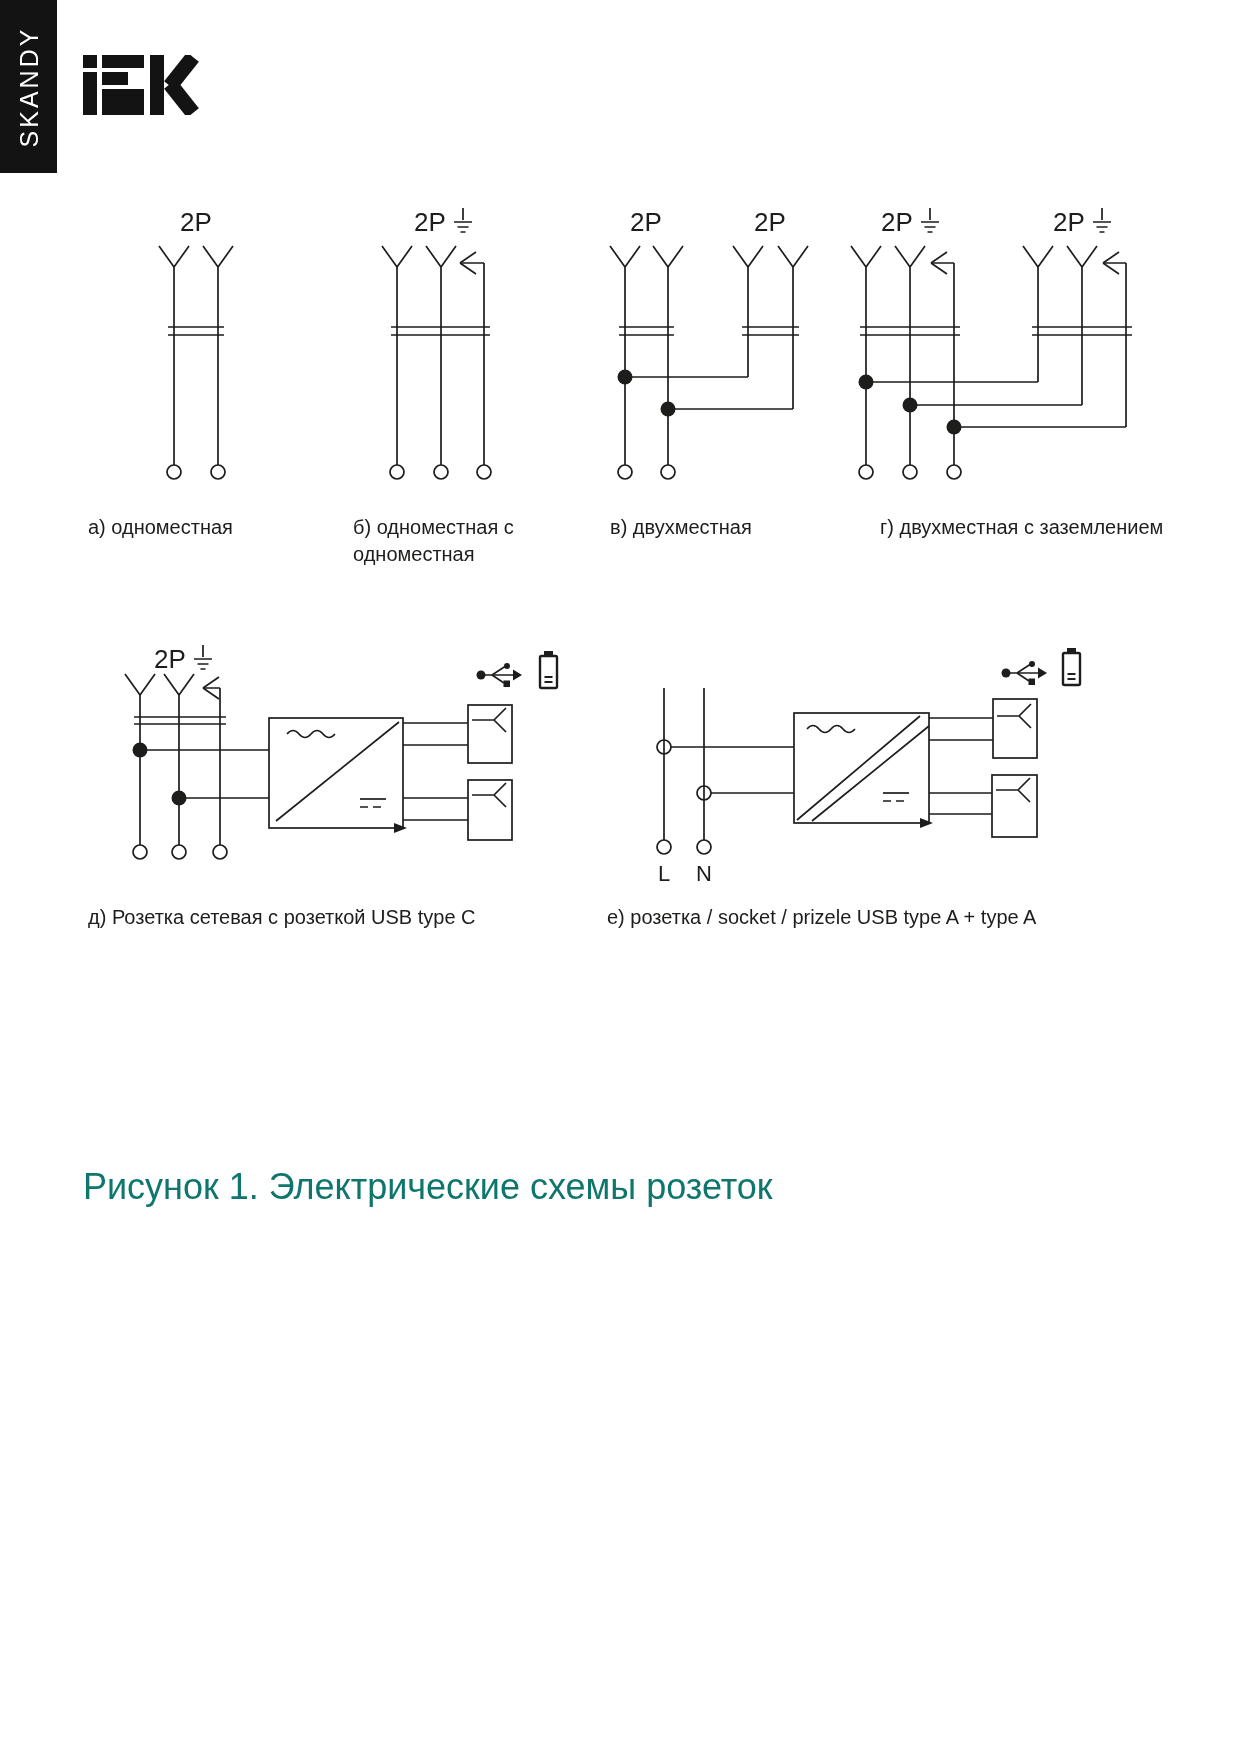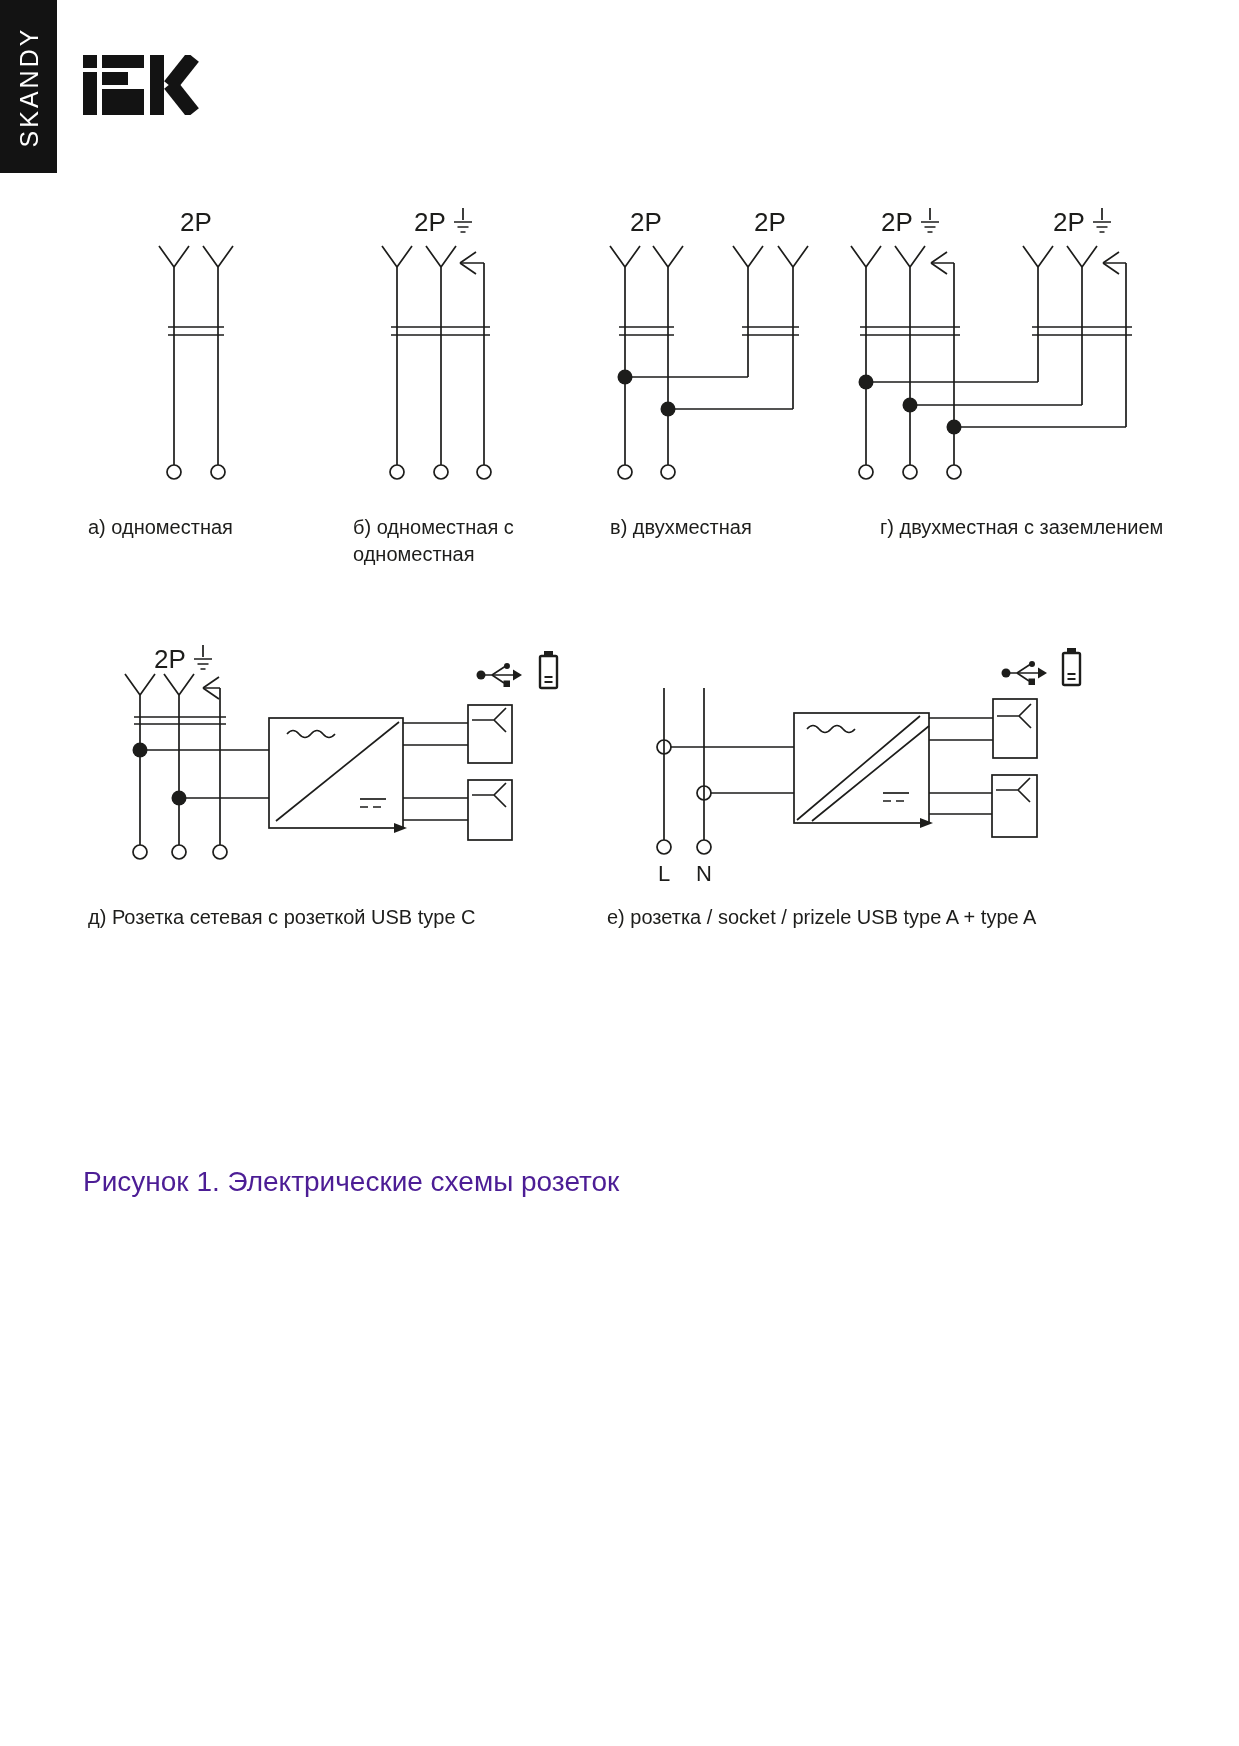--- a/index.html
+++ b/index.html
@@ -11,21 +11,21 @@
   .logo{position:absolute;left:78px;top:55px;width:122px;height:60px;}
   .schematic{position:absolute;left:0;top:0;width:1239px;height:1746px;}
   .cap{position:absolute;font-size:20px;line-height:27px;color:#1d1d1b;white-space:nowrap;}
   .cap-a{left:88px;top:514px;}
   .cap-b{left:317px;top:514px;margin-left:36px;}
   .cap-b span{display:block;}
   .cap-v{left:610px;top:514px;}
   .cap-g{left:880px;top:514px;}
   .cap-d{left:88px;top:904px;}
   .cap-e{left:607px;top:904px;}
-  .figcap{position:absolute;left:83px;top:1166px;font-size:28px;color:#4c1d95;white-space:nowrap;}
+  .figcap{position:absolute;left:83px;top:1166px;font-size:36px;color:#0f766e;white-space:nowrap;}
   svg .wire{stroke:#1d1d1b;stroke-width:1.7;fill:none;}
   svg .thin{stroke:#1d1d1b;stroke-width:1.6;fill:none;}
   svg text{fill:#1d1d1b;font-family:"Liberation Sans",sans-serif;}
   .lbl2p{font-size:26px;}
   .lbln{font-size:22px;}
 </style>
 </head>
 <body>
 
 <div class="page">

